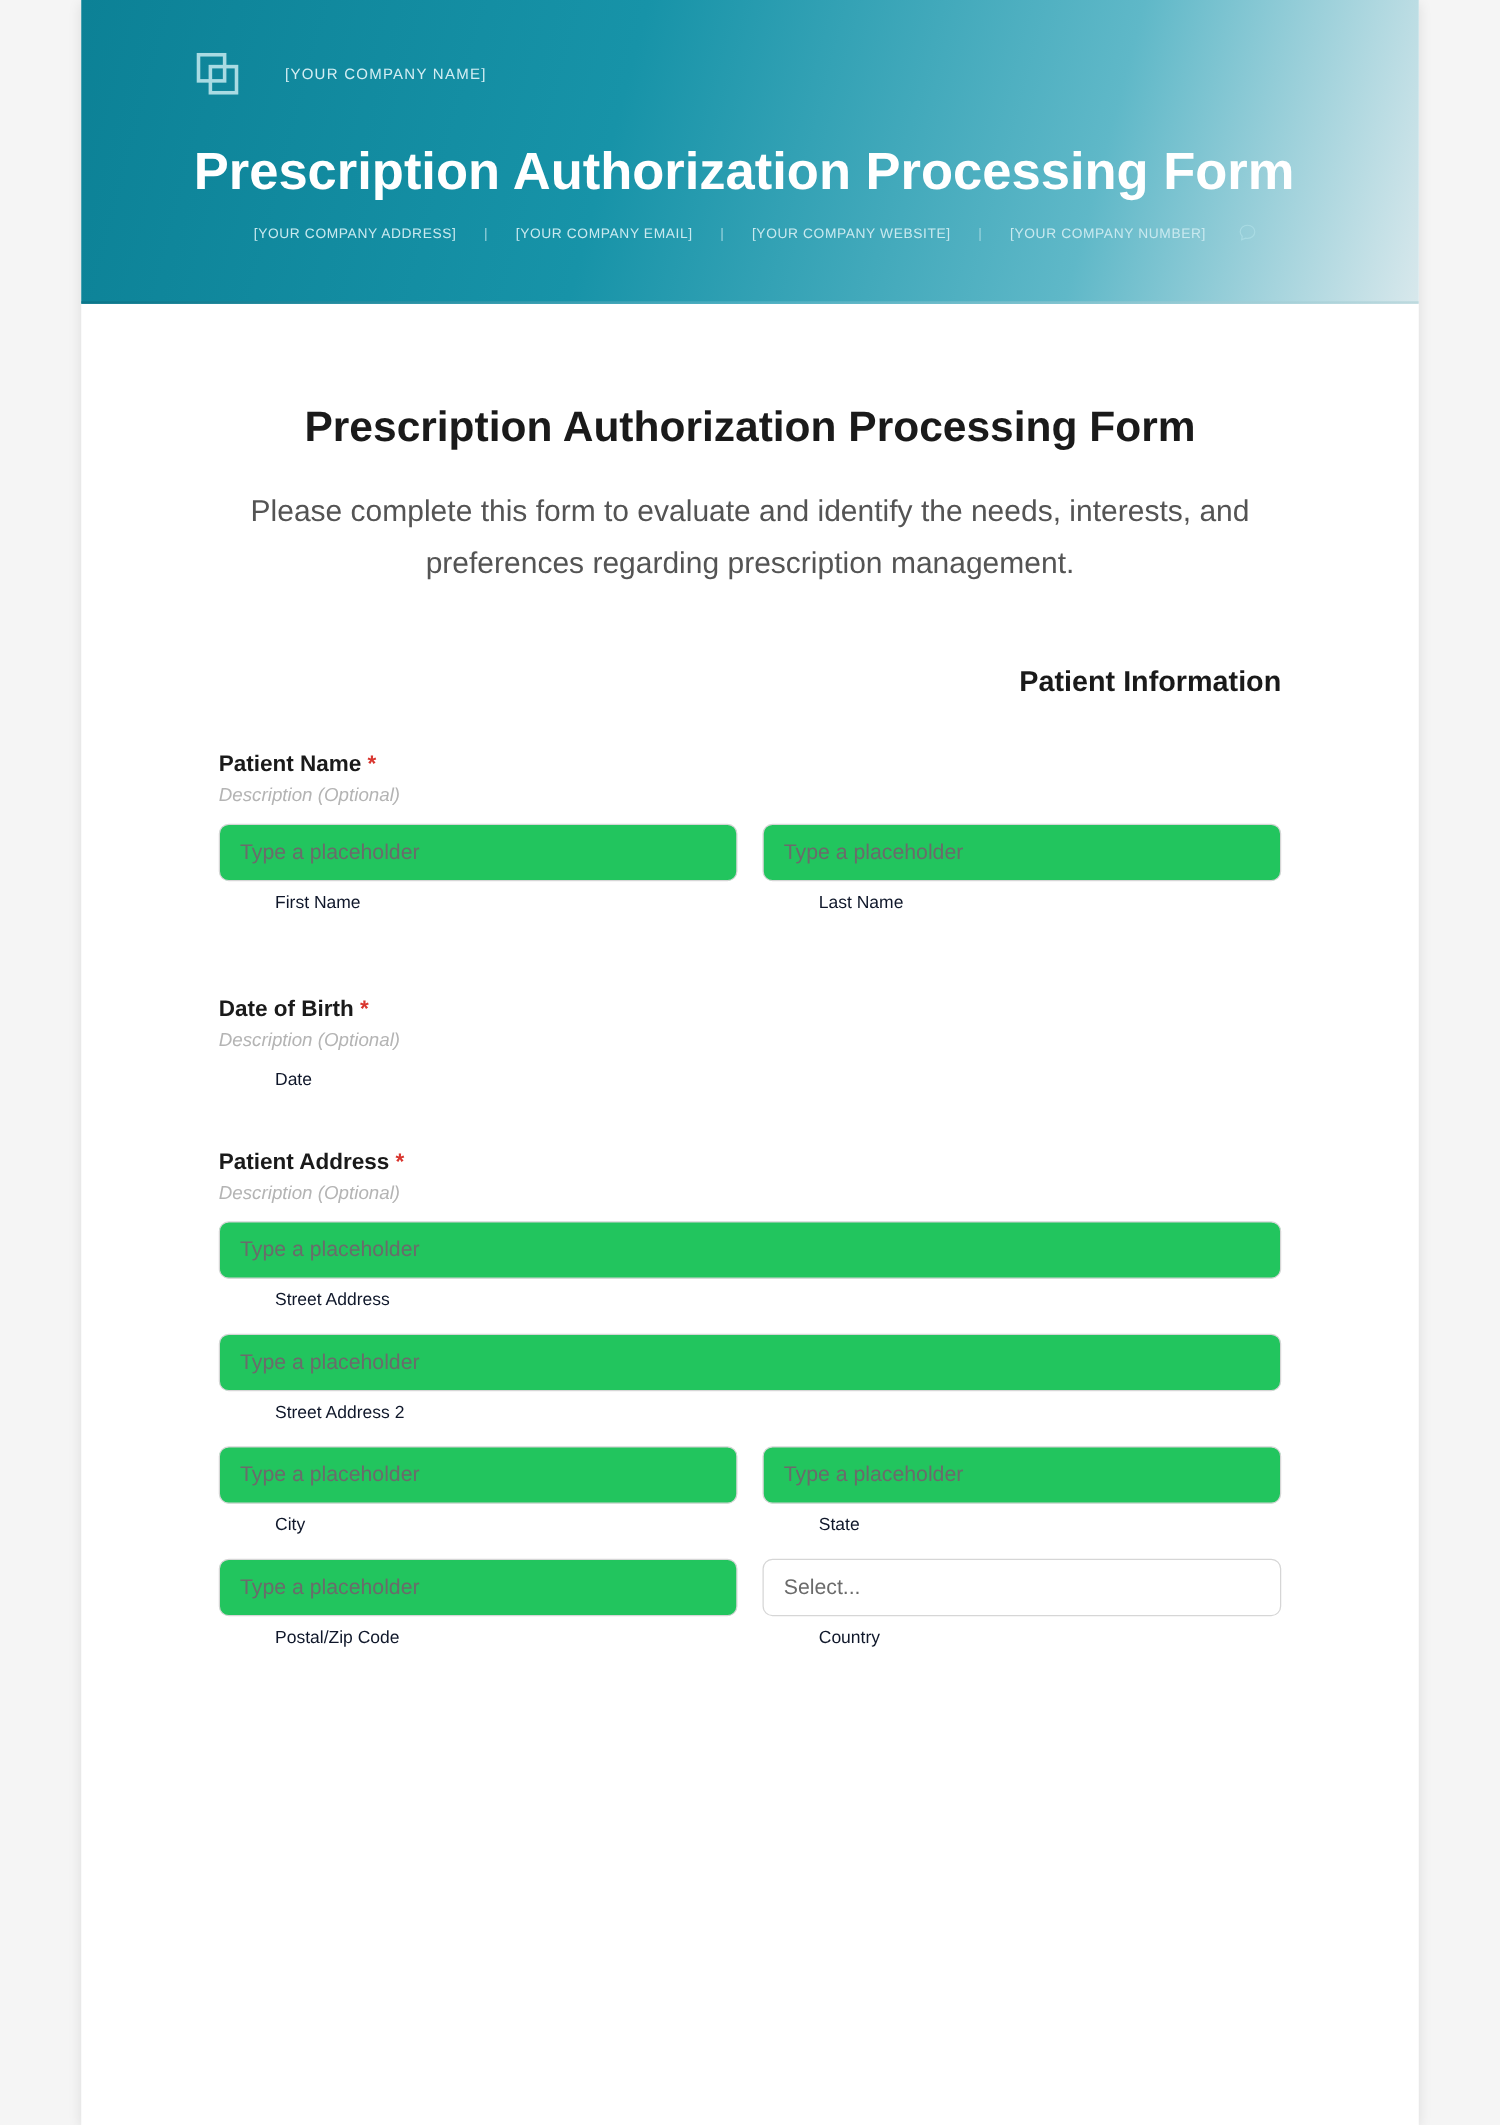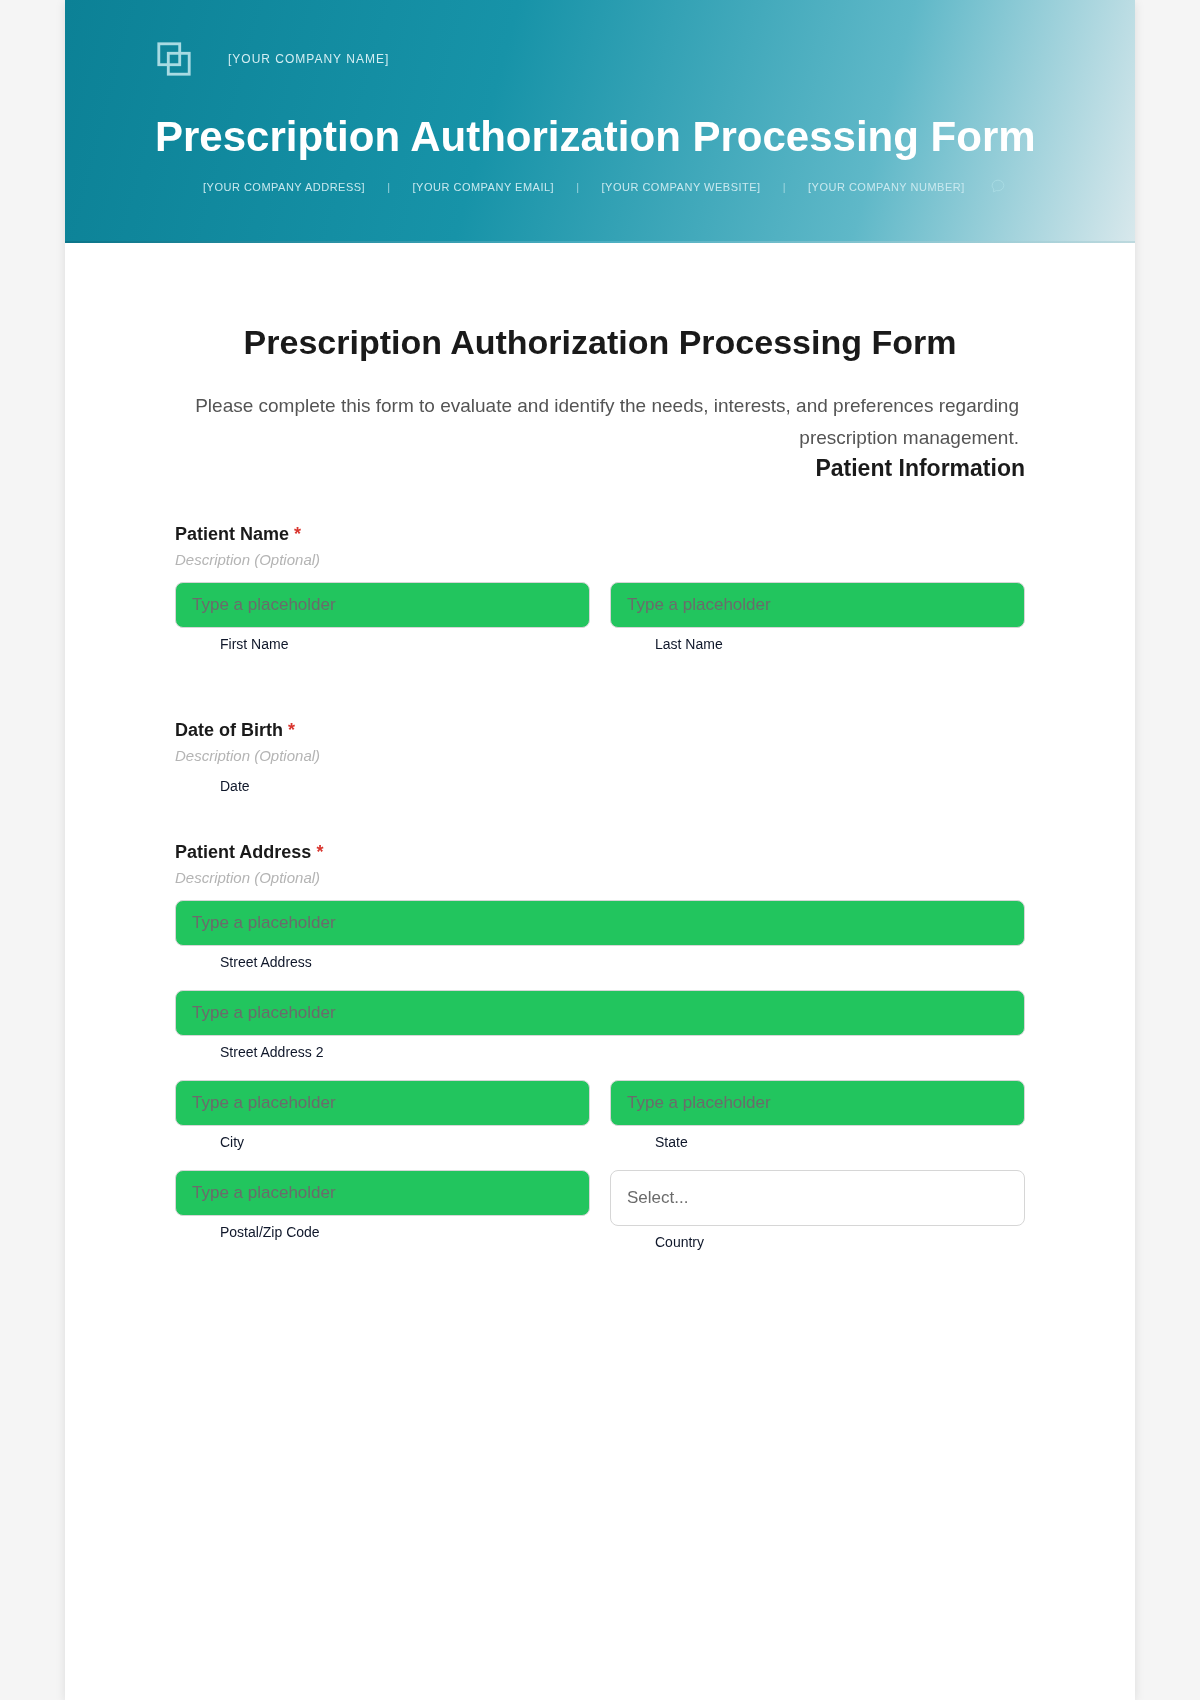--- a/index.html
+++ b/index.html
@@ -52,22 +52,22 @@
       display: flex; align-items: flex-end; gap: 22px;
     }
     .header-meta .sep { color: #9fd6df; }
     .chat-icon { width: 14px; height: 14px; margin-left: 4px; }
     .content { padding: 80px 110px 40px; }
     .form-title {
       font-size: 34px; font-weight: 800; color: #1a1a1a;
       text-align: center; margin-bottom: 28px;
     }
     .form-intro {
-      font-size: 19px; color: #545454; text-align: right;
-      line-height: 1.7; 
+      font-size: 24px; color: #545454; text-align: center;
+      line-height: 1.7; margin-bottom: 60px;
       padding: 0 6px;
     }
     .section-title {
       font-size: 23px; font-weight: 700; color: #1a1a1a;
       margin-bottom: 42px;
       text-align: right;
     }
     .field-block { margin-bottom: 48px; }
     .field-label {
       font-size: 18px; font-weight: 600; color: #1a1a1a;
@@ -81,21 +81,21 @@
     .row { display: flex; gap: 20px; }
     .col { flex: 1; }
     .input {
       width: 100%; height: 46px;
       border: 1px solid #d6d6d6; border-radius: 8px;
       padding: 0 16px; font-size: 17px; color: #333;
       background: #22c55e;
     }
     .input::placeholder { color: #6b6b6b; }
     .select {
-      width: 100%; height: 56px;
+      width: 100%; height: 46px;
       border: 1px solid #d6d6d6; border-radius: 8px;
       padding: 0 16px; font-size: 17px; color: #a5a5a5;
       background: #fff;
       appearance: none;
       background-image: none;
     }
     .sublabel {
       font-size: 14px; color: #0f172a; margin-top: 8px; margin-left: 45px;
     }
     .subfield { margin-bottom: 20px; }

